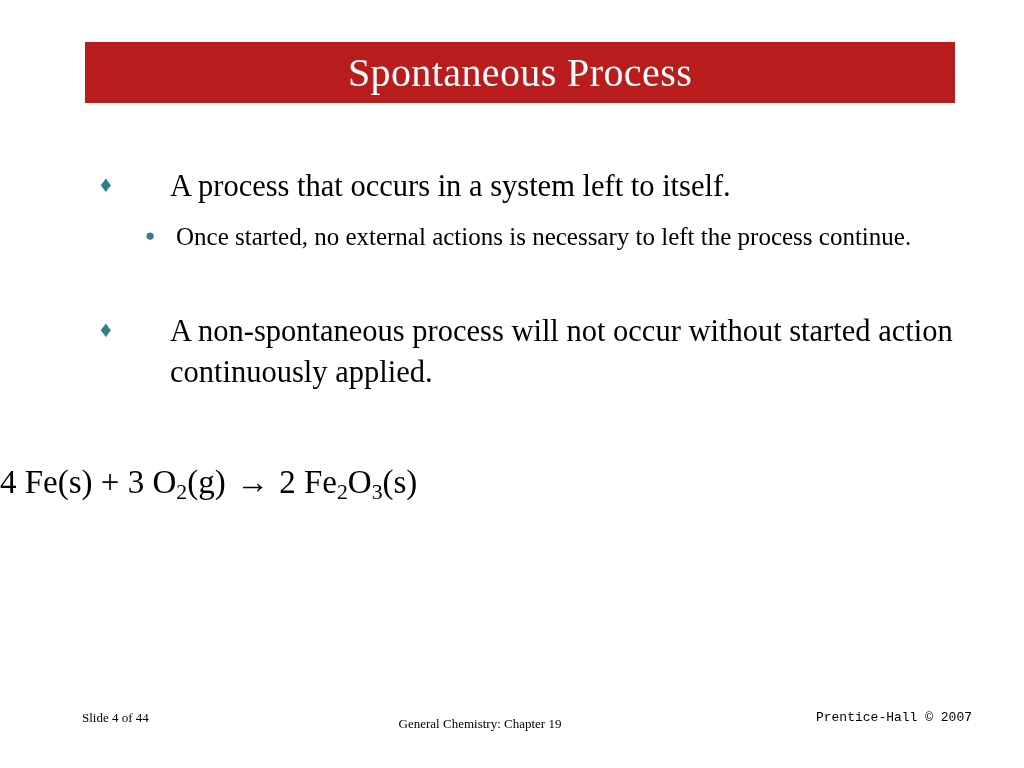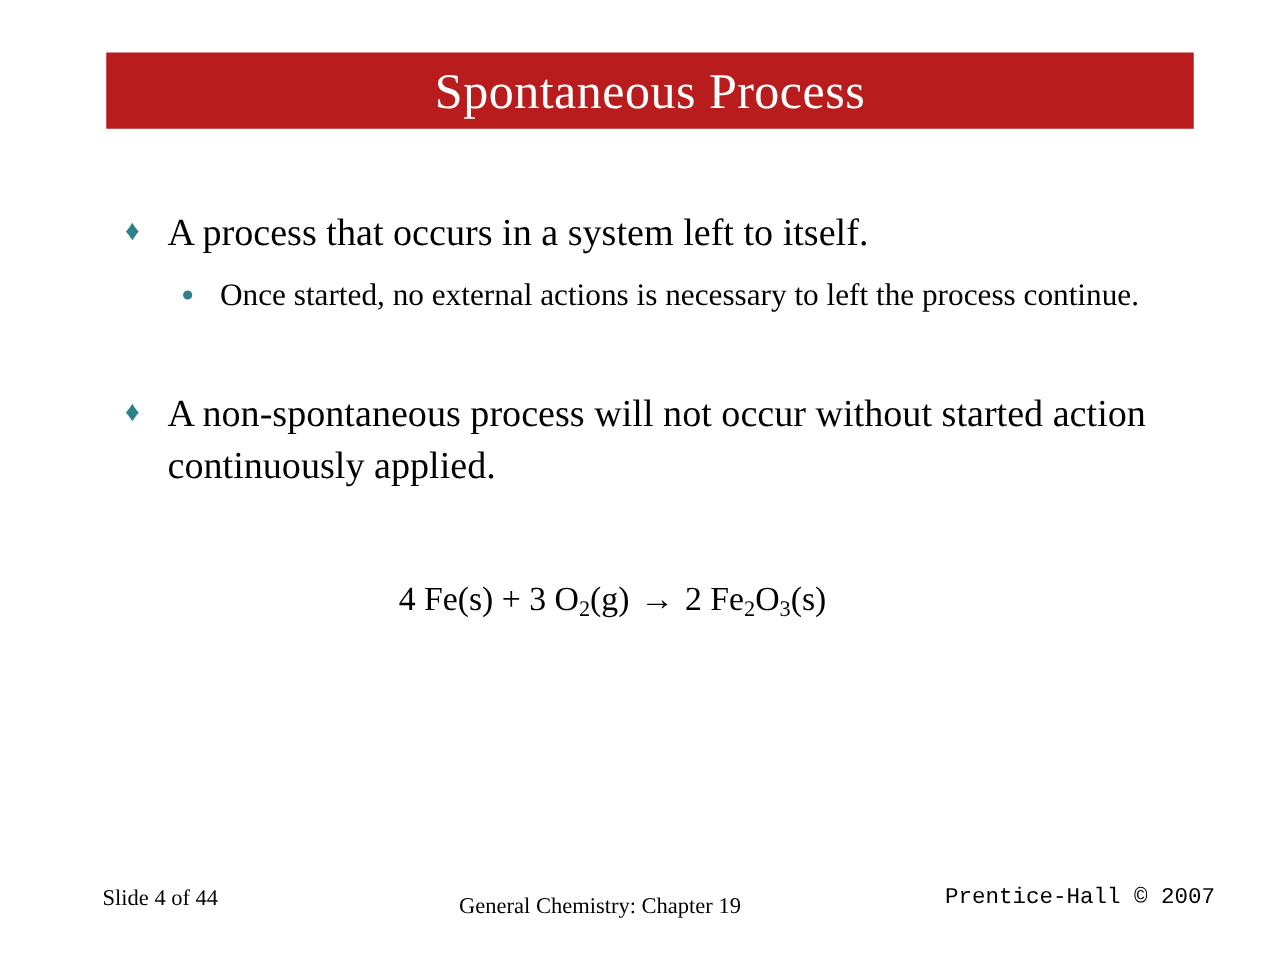--- a/index.html
+++ b/index.html
@@ -64,20 +64,21 @@
     flex: 0 0 auto;
     width: 34px;
     display: block;
     color: #2E8189;
     font-size: 23px;
     line-height: 1.64;
     text-align: left;
   }
   .bullet-l1 .txt {
     flex: 1 1 auto;
+    margin-left: 36px;
   }
 
   .bullet-l2 {
     position: absolute;
     display: flex;
     align-items: flex-start;
     font-size: 25px;
     line-height: 1.38;
   }
   .bullet-l2 .marker {
@@ -93,24 +94,24 @@
     flex: 1 1 auto;
   }
 
   #b1 { left: 100px; top: 166px; width: 860px; }
   #b2 { left: 145px; top: 220px; width: 790px; }
   #b3 { left: 100px; top: 311px; width: 870px; }
 
   
   .equation {
     position: absolute;
-    font-size: 27px;
+    font-size: 33px;
     line-height: 1.2;
     white-space: nowrap;
-    text-align: center;
+    text-align: left;
   }
   #eq1 { left: 0px; top: 463px; width: 980px; }
   #eq2 { left: 0px; top: 576px; width: 940px; }
   .equation sub {
     font-size: 0.66em;
     vertical-align: -0.28em;
     line-height: 0;
   }
   .eq-arrow {
     display: inline-block;
@@ -126,21 +127,21 @@
   }
   .eq-equil svg { display: block; }
 
   
   .footer {
     position: absolute;
     left: 0;
     top: 703px;
     width: 1024px;
     height: 30px;
-    font-size: 18px;
+    font-size: 13px;
     line-height: 30px;
   }
   .footer .f-left {
     position: absolute;
     left: 82px;
     top: 0;
     white-space: nowrap;
   }
   .footer .f-center {
     position: absolute;

